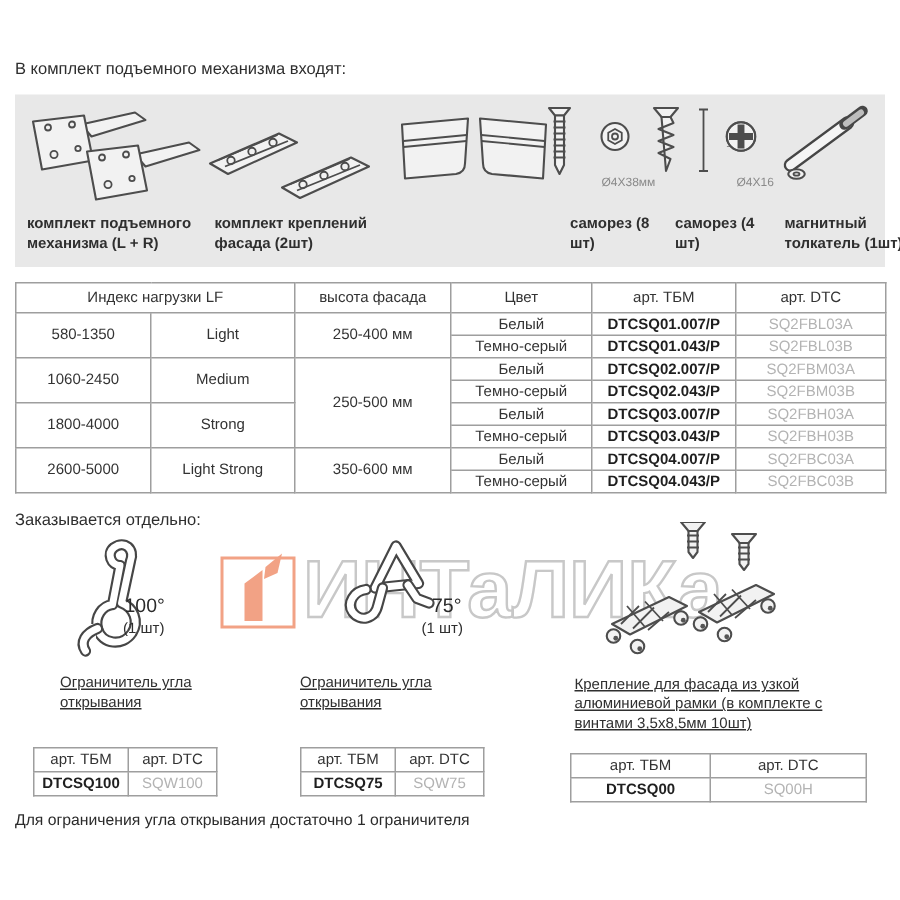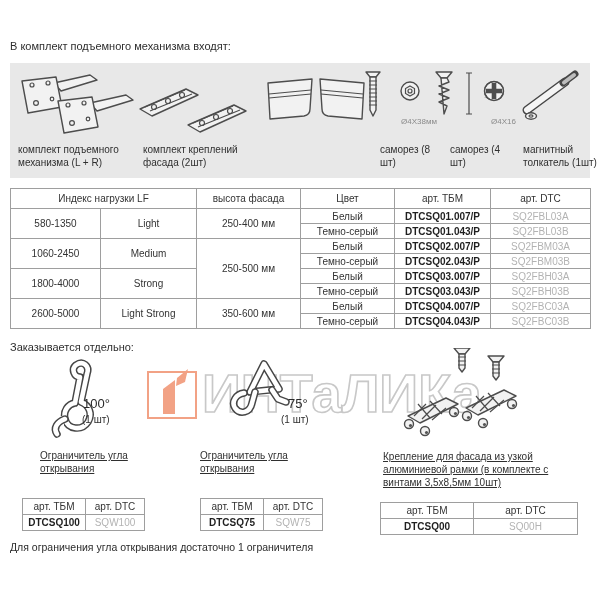--- a/index.html
+++ b/index.html
@@ -2,21 +2,21 @@
 <html><head>
 <meta charset="utf-8">
 <style>
   html,body{margin:0;padding:0;background:#fff;}
   .page{position:relative;width:600px;height:600px;background:#fff;overflow:hidden;
         font-family:"Liberation Sans",sans-serif;color:#333;}
   .abs{position:absolute;}
   .sec-title{font-size:11px;color:#2e2e2e;}
   
   .band{left:10px;top:63px;width:580px;height:115px;background:#e8e8e8;z-index:2;}
-  .kit-cap{font-size:10px;line-height:13px;color:#2f2f2f;}
+  .kit-cap{font-size:10px;line-height:13px;color:#2f2f2f;font-weight:bold;}
   .dim-label{font-size:8px;color:#8a8a8a;margin-left:16px;}
   
   .main-table{border-collapse:collapse;table-layout:fixed;width:580px;background:#fff;}
   .main-table th,.main-table td{border:1px solid #9e9e9e;font-size:10px;text-align:center;
         vertical-align:middle;padding:0;color:#333;font-weight:400;overflow:hidden;white-space:nowrap;}
   .main-table th{height:19px;}
   .main-table td{height:14px;}
   .main-table td.tbm{font-weight:700;color:#1f1f1f;}
   .main-table td.dtc{color:#b3b3b3;}
   

